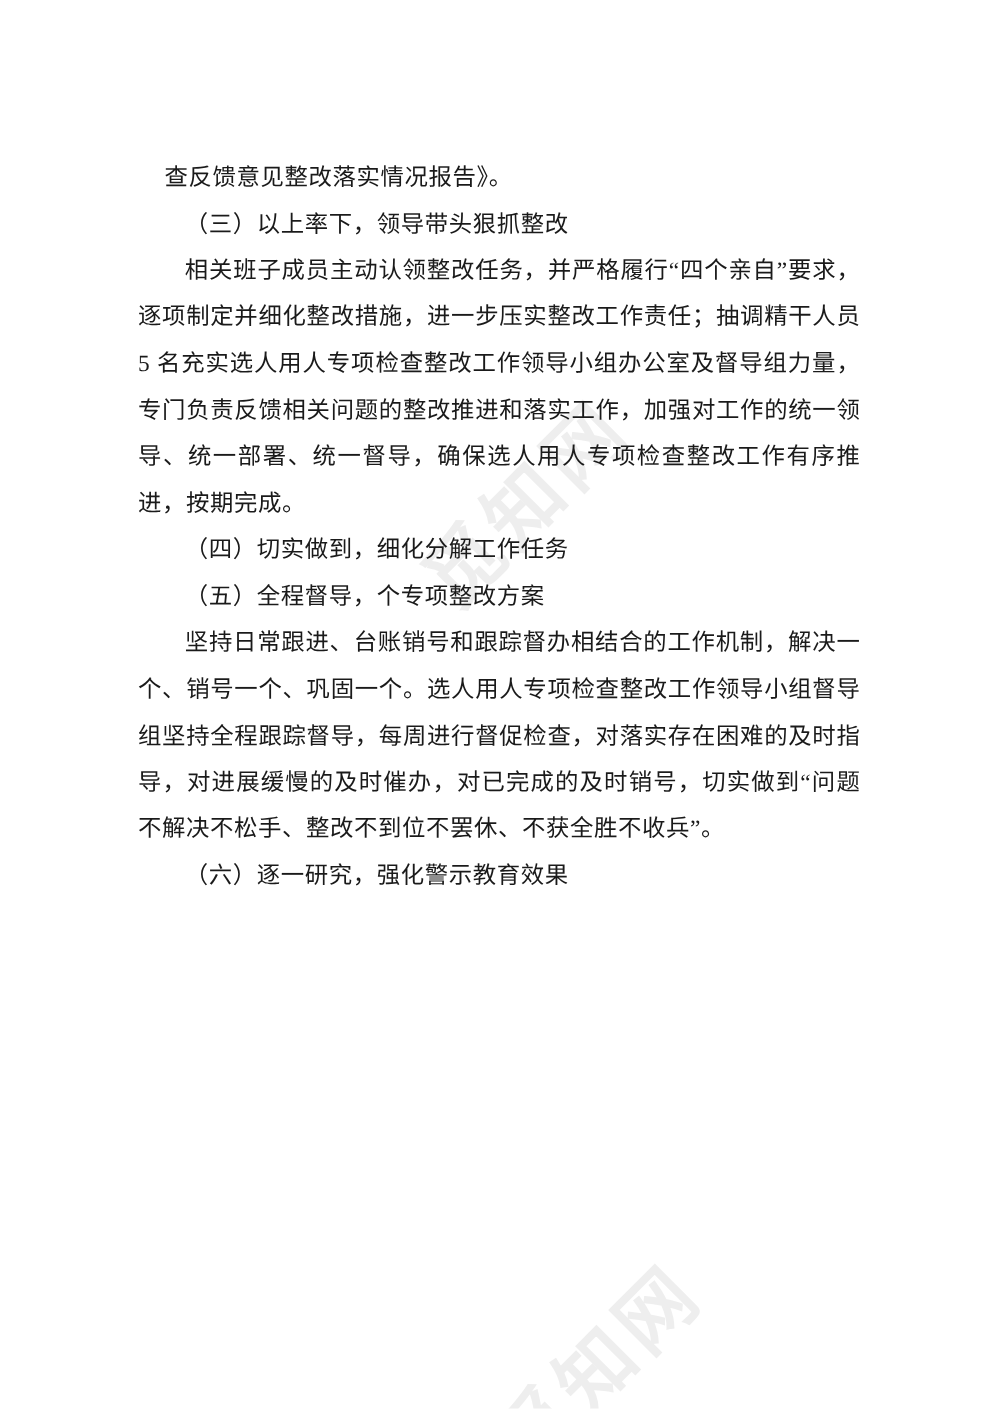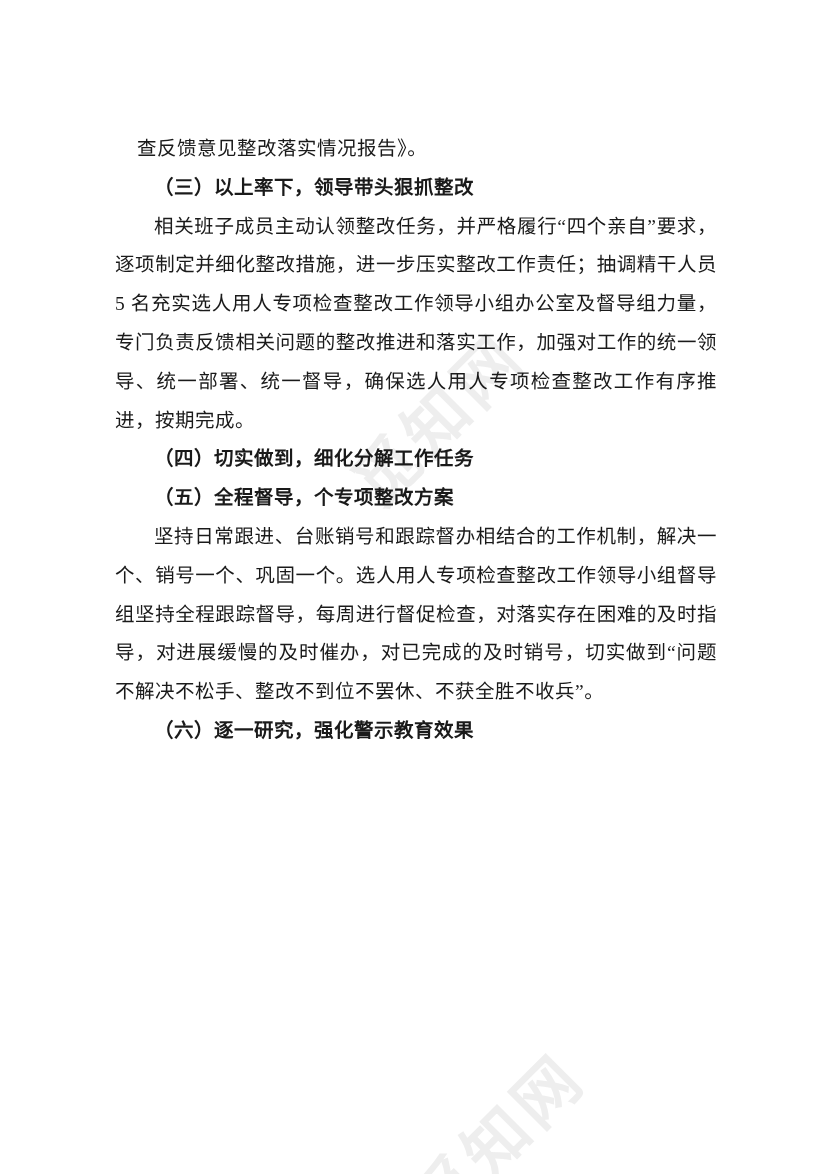--- a/index.html
+++ b/index.html
@@ -33,21 +33,21 @@
   }
   p.cont {
     text-indent: 0;
     margin-left: 22px;
   }
   p.body {
     text-indent: 2em;
   }
   p.heading {
     text-indent: 2em;
-    font-weight: bold;
+    font-weight: normal;
     font-family: "Liberation Serif", "DejaVu Serif", serif;
   }
   .watermark {
     position: absolute;
     color: rgba(120, 120, 120, 0.13);
     font-size: 64px;
     font-weight: bold;
     letter-spacing: 6px;
     transform: rotate(-45deg);
     transform-origin: center center;

